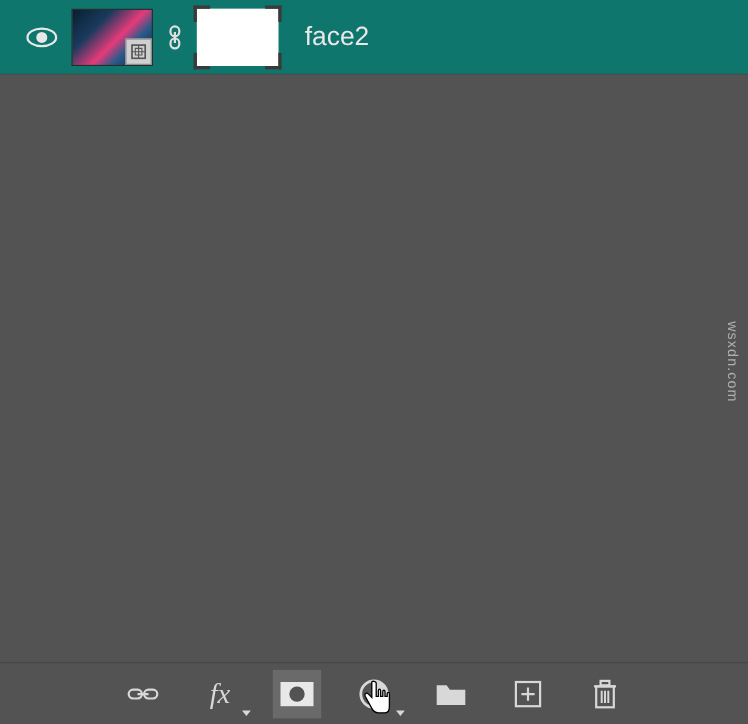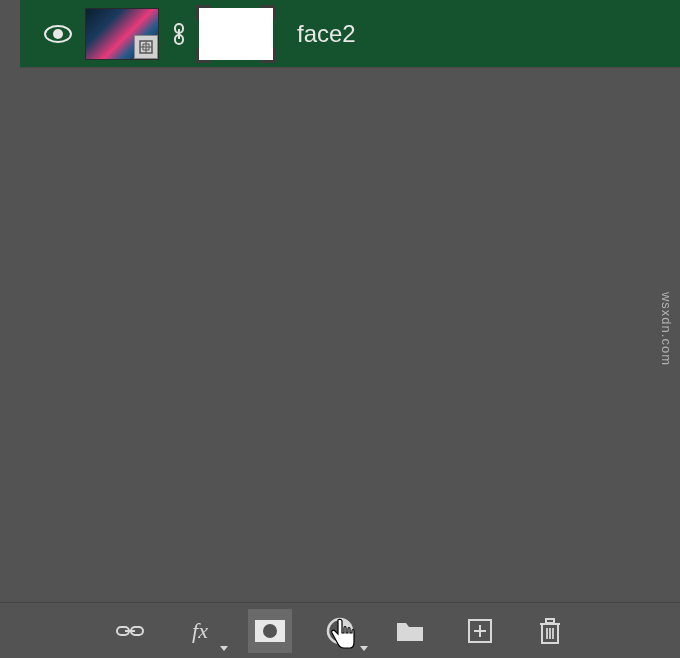--- a/index.html
+++ b/index.html
@@ -19,22 +19,21 @@
       flex-direction: column;
     }
     .layer-row {
       display: flex;
       align-items: center;
       height: 68px;
       border-bottom: 1px solid #4a4a4a;
       padding: 0 10px;
     }
     .layer-row.selected {
-      background: #14532d;
-      margin-left: 20px;
+      background: #0f766e;
     }
     .visibility-col {
       width: 55px;
       display: flex;
       align-items: center;
       justify-content: center;
     }
     .layer-content {
       display: flex;
       align-items: center;
@@ -127,21 +126,21 @@
       justify-content: center;
       cursor: pointer;
       position: relative;
     }
     .tool-btn.active {
       background: #6a6a6a;
     }
     .fx-text {
       font-family: Georgia, serif;
       font-style: italic;
-      font-size: 22px;
+      font-size: 26px;
       color: #d8d8d8;
       position: relative;
     }
     .dropdown-caret {
       position: absolute;
       bottom: 2px;
       right: -6px;
       width: 0;
       height: 0;
       border-left: 4px solid transparent;

